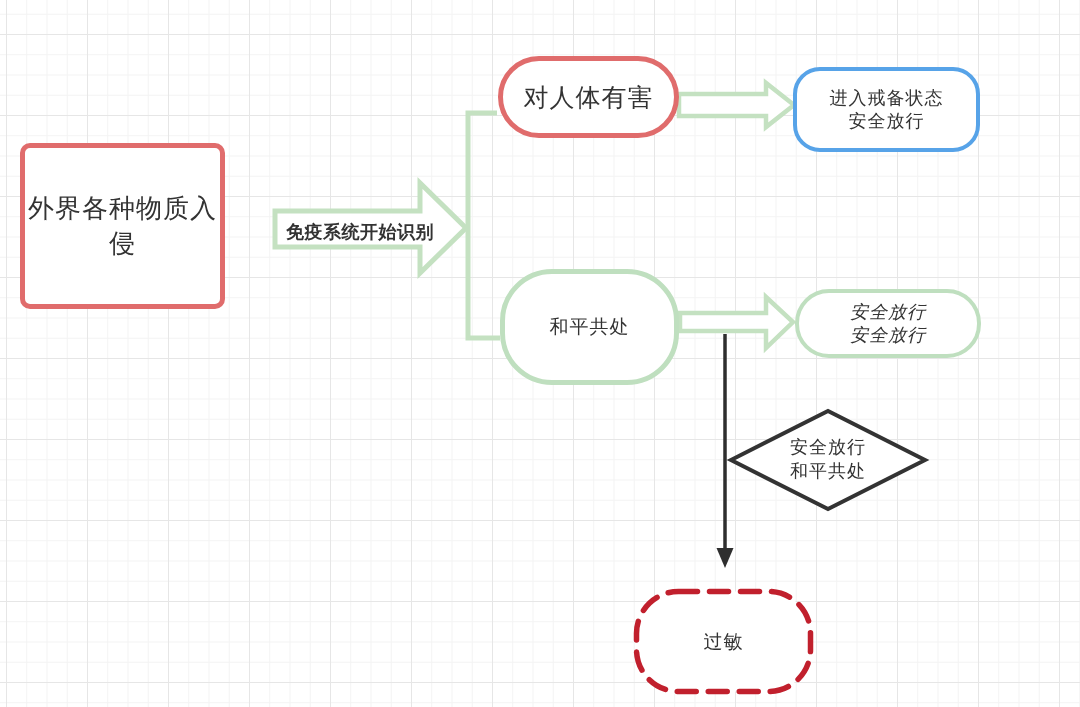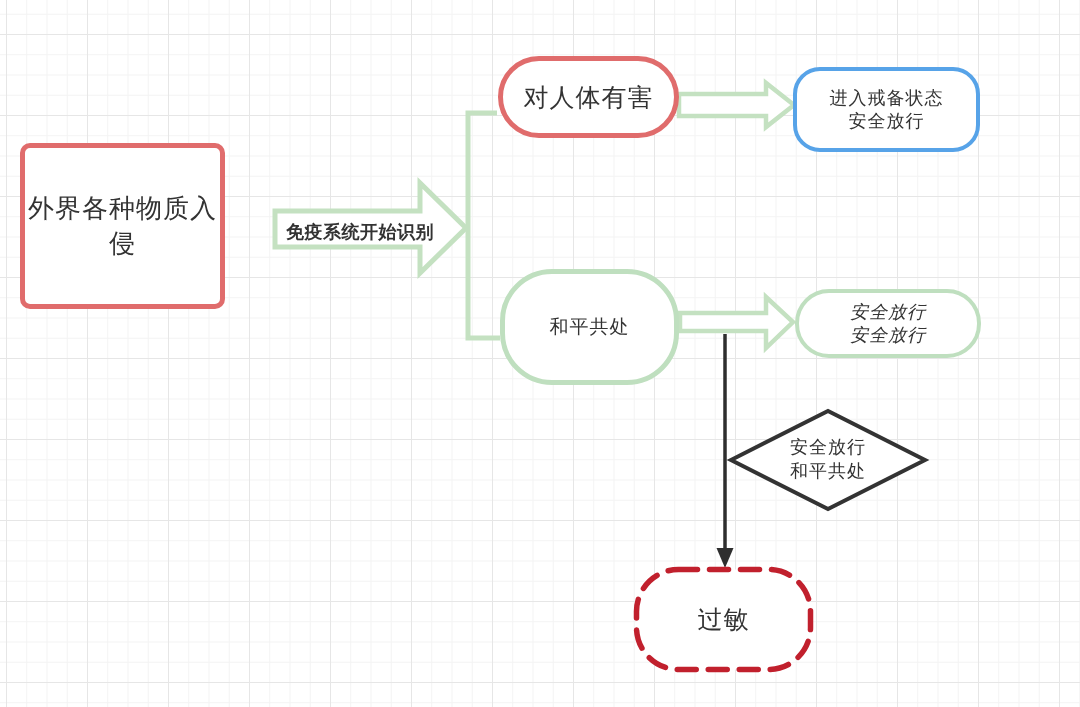--- a/index.html
+++ b/index.html
@@ -27,22 +27,22 @@
   #node-invasion{left:20px;top:143px;width:205px;height:166px;
     border:5px solid #e06c6c;border-radius:10px;font-size:26px;}
   #node-harmful{left:498px;top:56px;width:181px;height:82px;
     border:5px solid #e06c6c;border-radius:46px;font-size:25px;justify-content:center;}
   #node-harmless{left:500px;top:269px;width:179px;height:116px;
     border:5px solid #bfdfbf;border-radius:52px;font-size:19px;}
   #node-attack{left:793px;top:67px;width:187px;height:85px;
     border:4px solid #57a3e8;border-radius:27px;font-size:18px;line-height:23px;}
   #node-release{left:795px;top:289px;width:186px;height:69px;
     border:4px solid #bfdfbf;border-radius:34px;font-size:18px;line-height:23px;font-style:italic;}
-  #node-allergy{left:633px;top:566px;width:181px;height:107px;
-    background:transparent;border:none;font-size:25px;}
+  #node-allergy{left:633px;top:588px;width:181px;height:107px;
+    background:transparent;border:none;font-size:19px;}
   #node-allergy .dash-border{position:absolute;left:0;top:0;}
   #node-allergy .node-text{position:relative;z-index:1;}
   .edge-label{
     position:absolute;z-index:3;font-size:18px;font-weight:600;
     letter-spacing:0.5px;white-space:nowrap;color:#333;
   }
   #recognize-label{left:286px;top:220px;}
   #misjudge-label{
     position:absolute;z-index:3;left:760px;top:435px;width:136px;
     text-align:center;font-size:18px;line-height:24px;font-weight:500;letter-spacing:1px;

